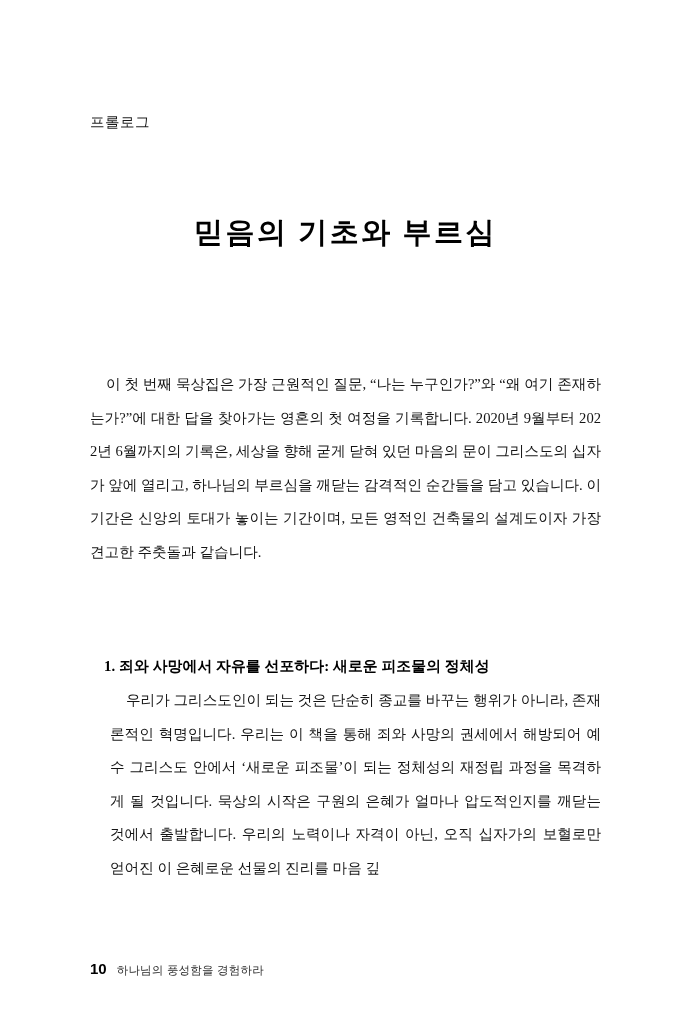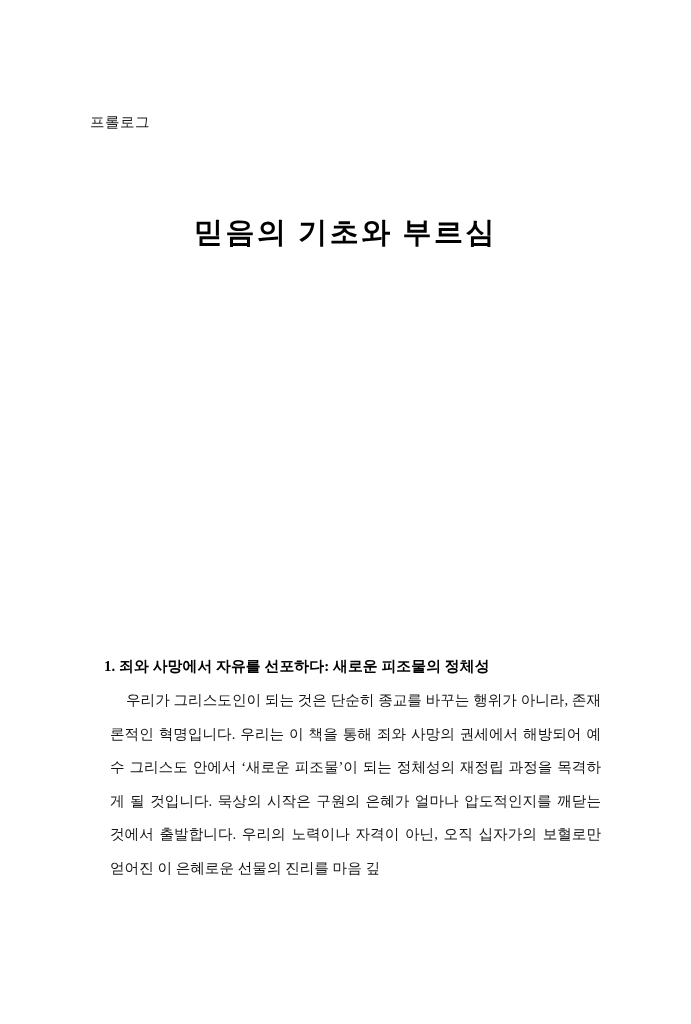--- a/index.html
+++ b/index.html
@@ -99,21 +99,28 @@
 </style>
 </head>
 <body>
 
 <div class="page">
 
   <div class="prologue-label">프롤로그</div>
 
   <h1 class="chapter-title">믿음의 기초와 부르심</h1>
 
+  <div class="body-block intro-block">
+    <p class="para indent">이 첫 번째 묵상집은 가장 근원적인 질문, “나는 누구인가?”와 “왜 여기 존재하는가?”에 대한 답을 찾아가는 영혼의 첫 여정을 기록합니다. 2020년 9월부터 2022년 6월까지의 기록은, 세상을 향해 굳게 닫혀 있던 마음의 문이 그리스도의 십자가 앞에 열리고, 하나님의 부르심을 깨닫는 감격적인 순간들을 담고 있습니다. 이 기간은 신앙의 토대가 놓이는 기간이며, 모든 영적인 건축물의 설계도이자 가장 견고한 주춧돌과 같습니다.</p>
+  </div>
 
   <h2 class="section-heading">1. 죄와 사망에서 자유를 선포하다: 새로운 피조물의 정체성</h2>
 
   <div class="body-block section-body">
     <p class="para indent">우리가 그리스도인이 되는 것은 단순히 종교를 바꾸는 행위가 아니라, 존재론적인 혁명입니다. 우리는 이 책을 통해 죄와 사망의 권세에서 해방되어 예수 그리스도 안에서 ‘새로운 피조물’이 되는 정체성의 재정립 과정을 목격하게 될 것입니다. 묵상의 시작은 구원의 은혜가 얼마나 압도적인지를 깨닫는 것에서 출발합니다. 우리의 노력이나 자격이 아닌, 오직 십자가의 보혈로만 얻어진 이 은혜로운 선물의 진리를 마음 깊</p>
   </div>
 
+  <div class="footer">
+    <span class="folio">10</span>
+    <span class="running-head">하나님의 풍성함을 경험하라</span>
+  </div>
 
 </div>
 
 </body></html>

